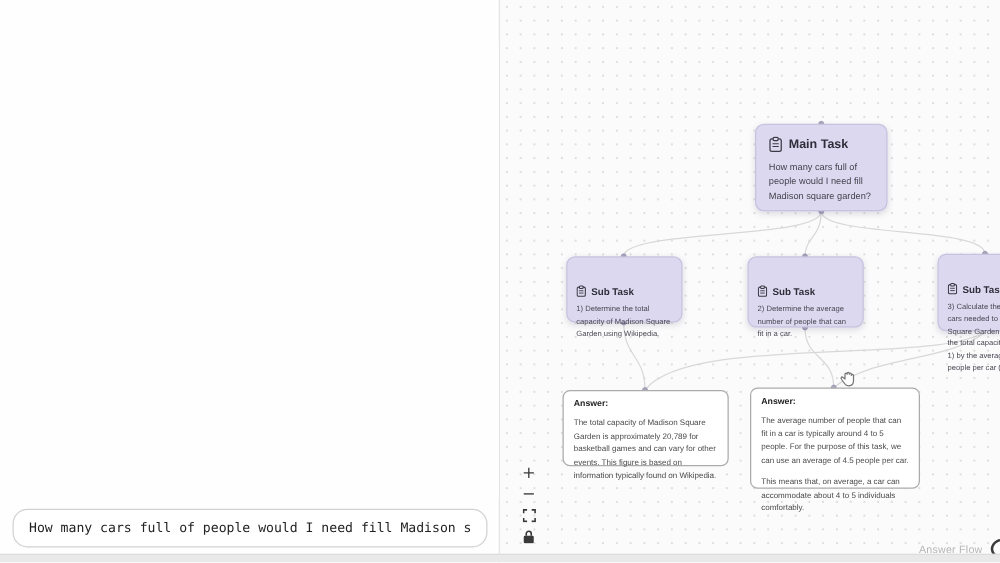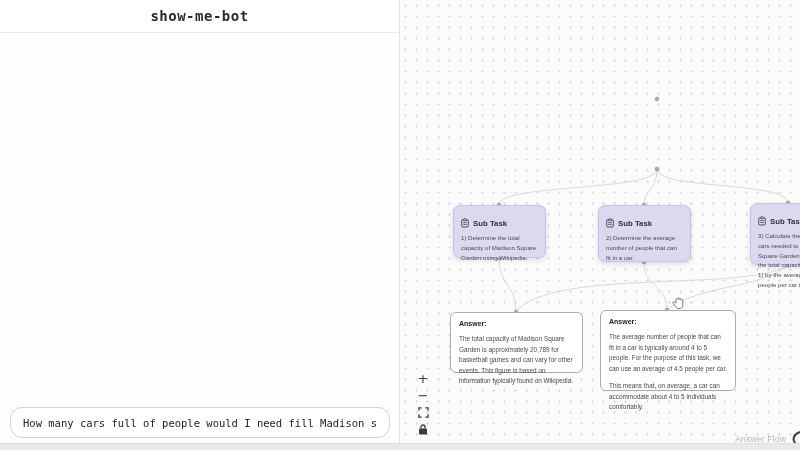--- a/index.html
+++ b/index.html
@@ -29,21 +29,21 @@
   .edges-svg { position:absolute; left:0; top:0; width:400px; height:450px; pointer-events:none; }
 
   .flow-node { position:absolute; border-radius:7px; }
   .task-node { background:#dcd8ef; border:1px solid #c7c2e0;
                box-shadow:0 2px 5px rgba(80,75,120,0.18); color:#3b3b46; }
   .main-task { left:204px; top:99px; width:106px; height:70px; padding:9px 10px; }
   .main-task .node-title-row { display:flex; align-items:center; gap:5px; margin-bottom:6px; }
   .main-task .node-title { font-size:10px; font-weight:bold; color:#2e2e3a; }
   .main-task .node-body { font-size:7.4px; line-height:1.55; color:#44444e; }
 
-  .sub-task { width:93px; padding:12px 7px; }
+  .sub-task { width:93px; padding:22px 7px; }
   .sub-task .node-title-row { display:flex; align-items:center; gap:4px; margin-bottom:5px; }
   .sub-task .node-title { font-size:7.8px; font-weight:bold; color:#2e2e3a; }
   .sub-task .node-body { font-size:6.1px; line-height:1.6; color:#4a4a55; }
   .sub1 { left:53px;  top:205px; height:53px; }
   .sub2 { left:198px; top:205px; height:57px; }
   .sub3 { left:350px; top:203px; height:62px; }
 
   .answer-node { background:#fff; border:1px solid #ababab; border-radius:6px;
                  padding:7px 8px; color:#3c3c3c; }
   .answer-node .node-title { font-size:7px; font-weight:bold; color:#222; margin-bottom:7px; }
@@ -71,23 +71,20 @@
 
   .bottom-strip { position:absolute; left:0; bottom:0; width:800px; height:7px;
                   background:#e9e9e9; border-top:1px solid #ddd; }
 </style>
 </head>
 <body>
 
 <div class="app">
 
   <div class="chat-panel">
-    <div class="chat-header">
-      <span class="chat-title">show-me-bot</span>
-    </div>
     <div class="chat-body"></div>
     <input class="chat-input" type="text" value="How many cars full of people would I need fill Madison square garden?" style="">
   </div>
 
   <div class="flow-canvas">
 
     <svg class="edges-svg" viewBox="0 0 400 450">
       <g fill="none" stroke="#d8d8d8" stroke-width="1">
         <path d="M257,169 C257,192 99,183 99,205"></path>
         <path d="M257,169 C257,190 244,190 244,205"></path>
@@ -103,20 +100,34 @@
         <circle cx="99" cy="205" r="2"></circle>
         <circle cx="99" cy="258" r="2"></circle>
         <circle cx="244" cy="205" r="2"></circle>
         <circle cx="244" cy="262" r="2"></circle>
         <circle cx="388" cy="203" r="2"></circle>
         <circle cx="116" cy="312" r="2"></circle>
         <circle cx="267" cy="310" r="2"></circle>
       </g>
     </svg>
 
+    <div class="flow-node task-node main-task">
+      <div class="node-title-row">
+        <span class="clipboard-icon">
+          <svg width="11" height="13" viewBox="0 0 11 13">
+            <rect x="1" y="2" width="9" height="10" rx="1.5" fill="none" stroke="#3b3b46" stroke-width="1"></rect>
+            <rect x="3.5" y="0.8" width="4" height="2.6" rx="0.8" fill="#dcd8ef" stroke="#3b3b46" stroke-width="1"></rect>
+            <line x1="3" y1="6" x2="8" y2="6" stroke="#3b3b46" stroke-width="0.8"></line>
+            <line x1="3" y1="8.2" x2="8" y2="8.2" stroke="#3b3b46" stroke-width="0.8"></line>
+          </svg>
+        </span>
+        <span class="node-title">Main Task</span>
+      </div>
+      <div class="node-body">How many cars full of people would I need fill Madison square garden?</div>
+    </div>
 
     <div class="flow-node task-node sub-task sub1">
       <div class="node-title-row">
         <span class="clipboard-icon">
           <svg width="8" height="10" viewBox="0 0 11 13">
             <rect x="1" y="2" width="9" height="10" rx="1.5" fill="none" stroke="#3b3b46" stroke-width="1.2"></rect>
             <rect x="3.5" y="0.8" width="4" height="2.6" rx="0.8" fill="#dcd8ef" stroke="#3b3b46" stroke-width="1.2"></rect>
             <line x1="3" y1="6" x2="8" y2="6" stroke="#3b3b46" stroke-width="1"></line>
             <line x1="3" y1="8.5" x2="8" y2="8.5" stroke="#3b3b46" stroke-width="1"></line>
           </svg>

